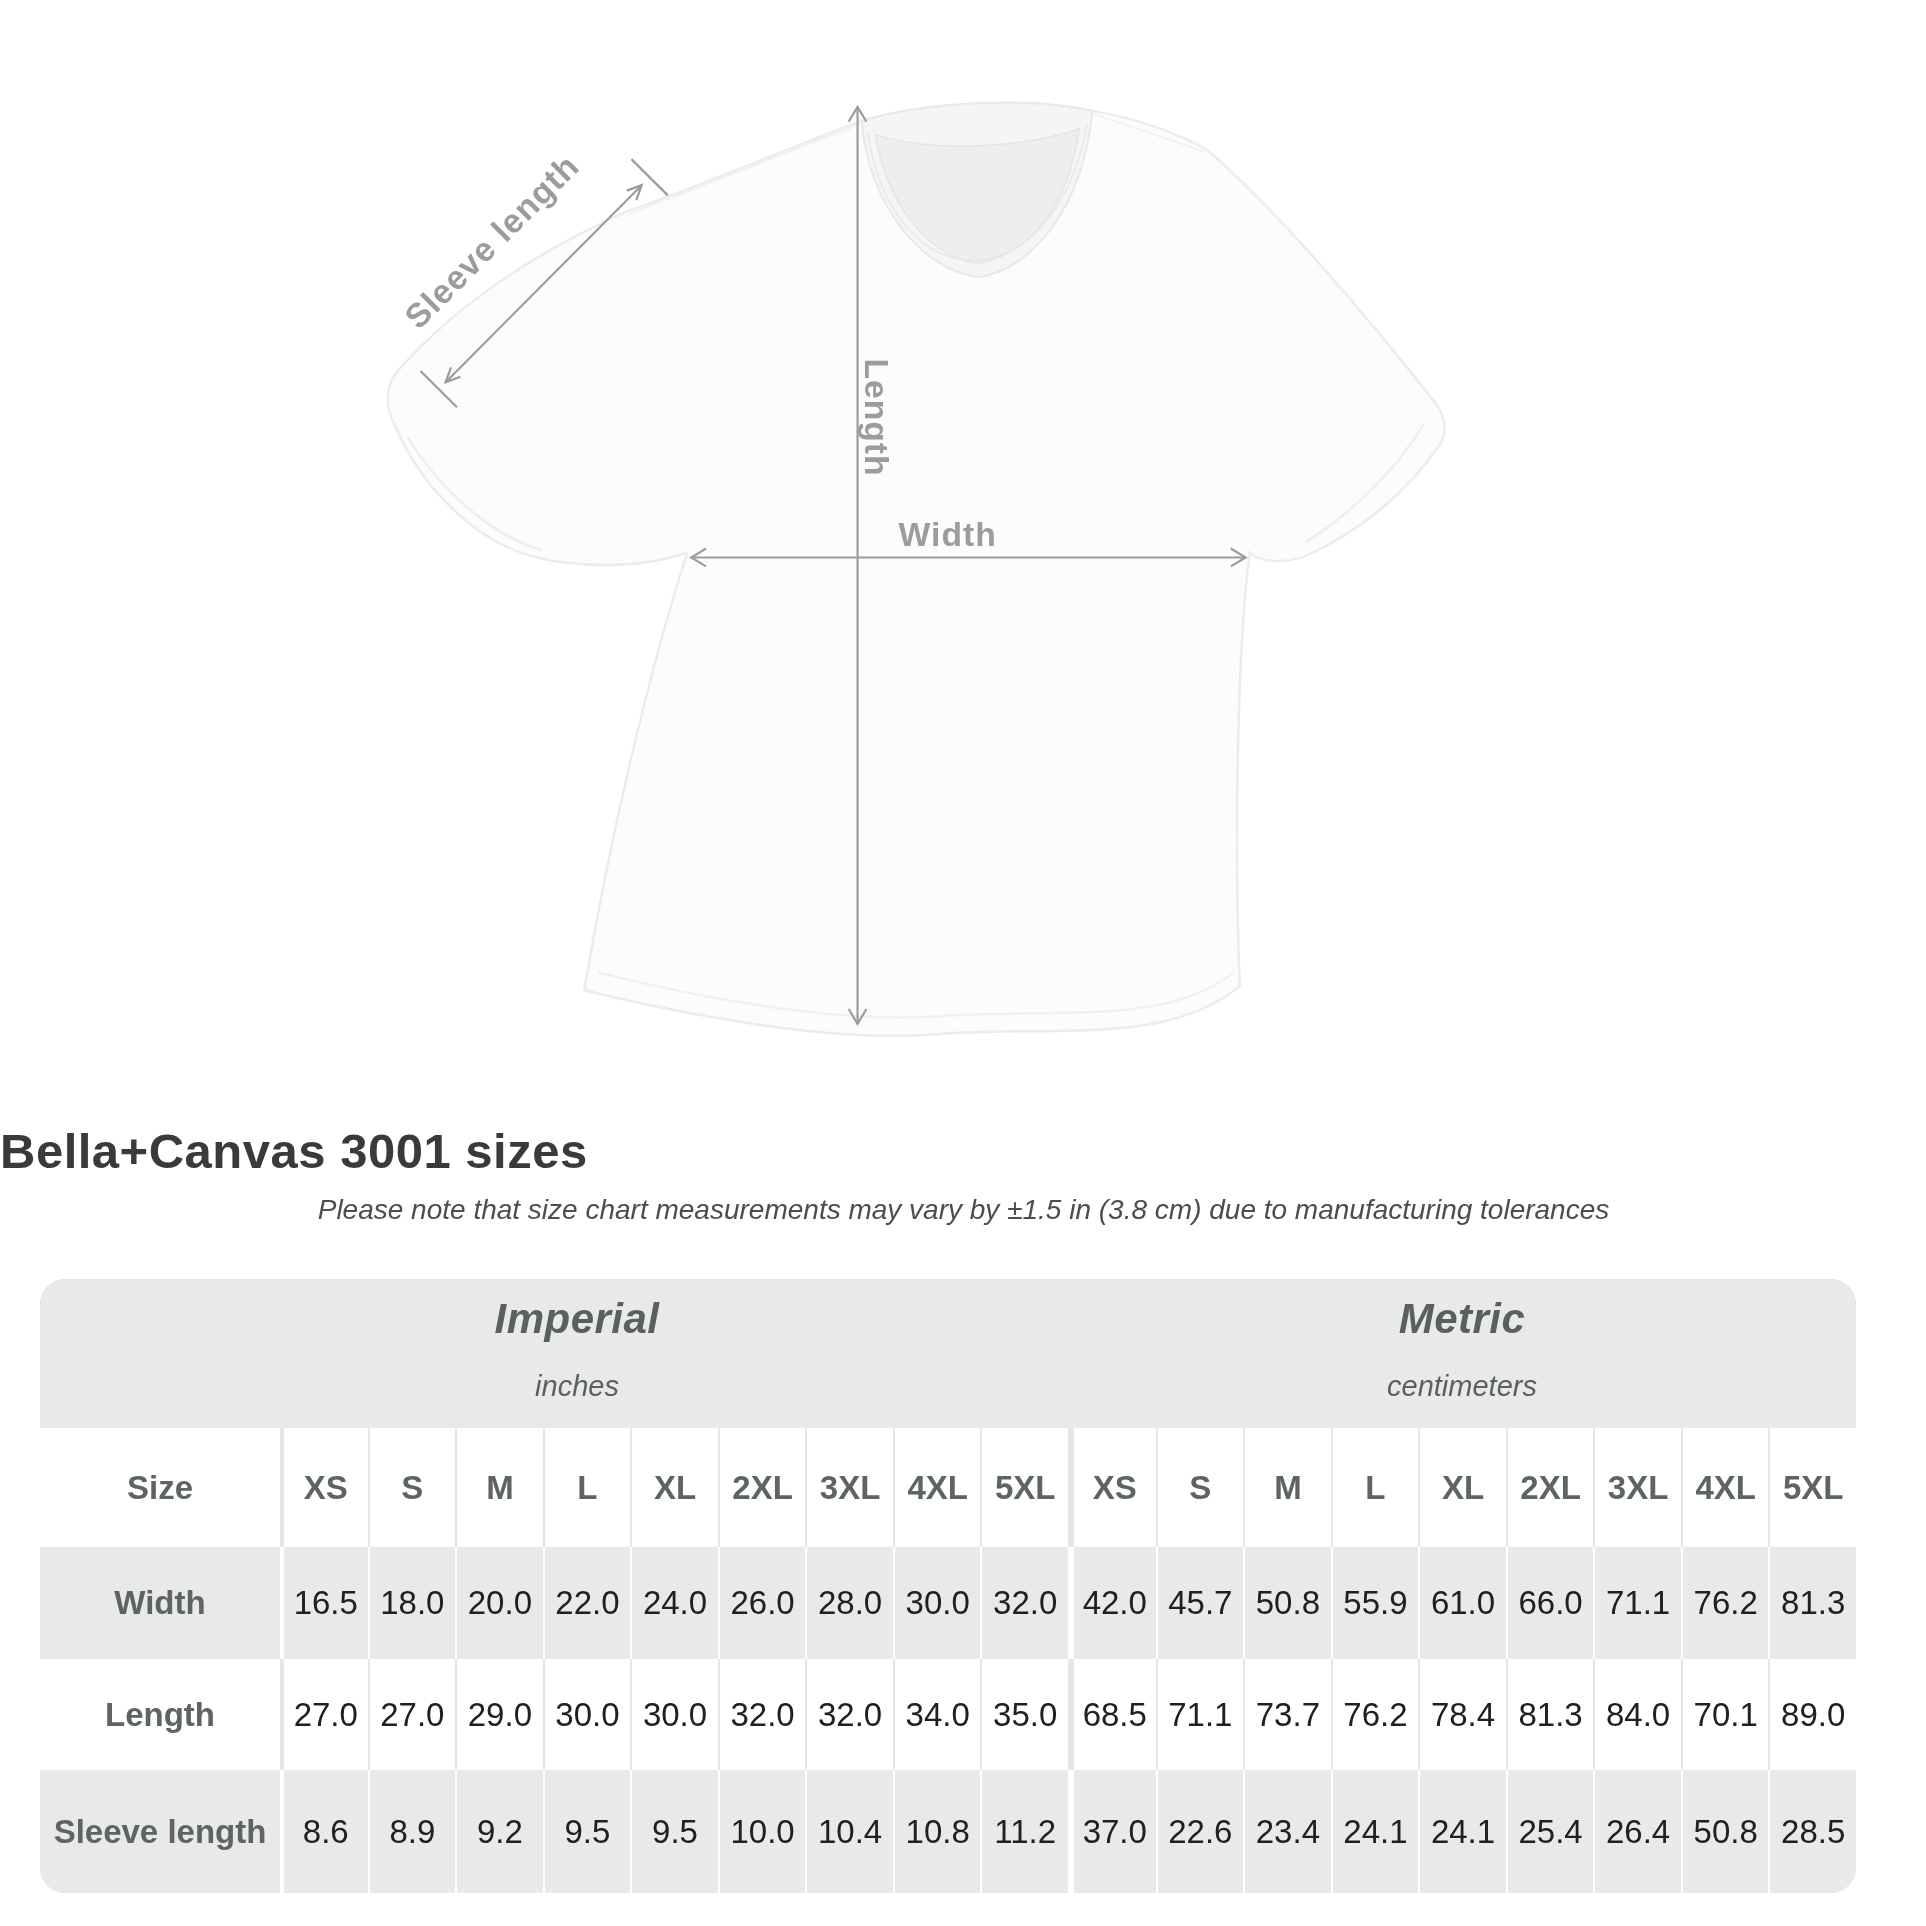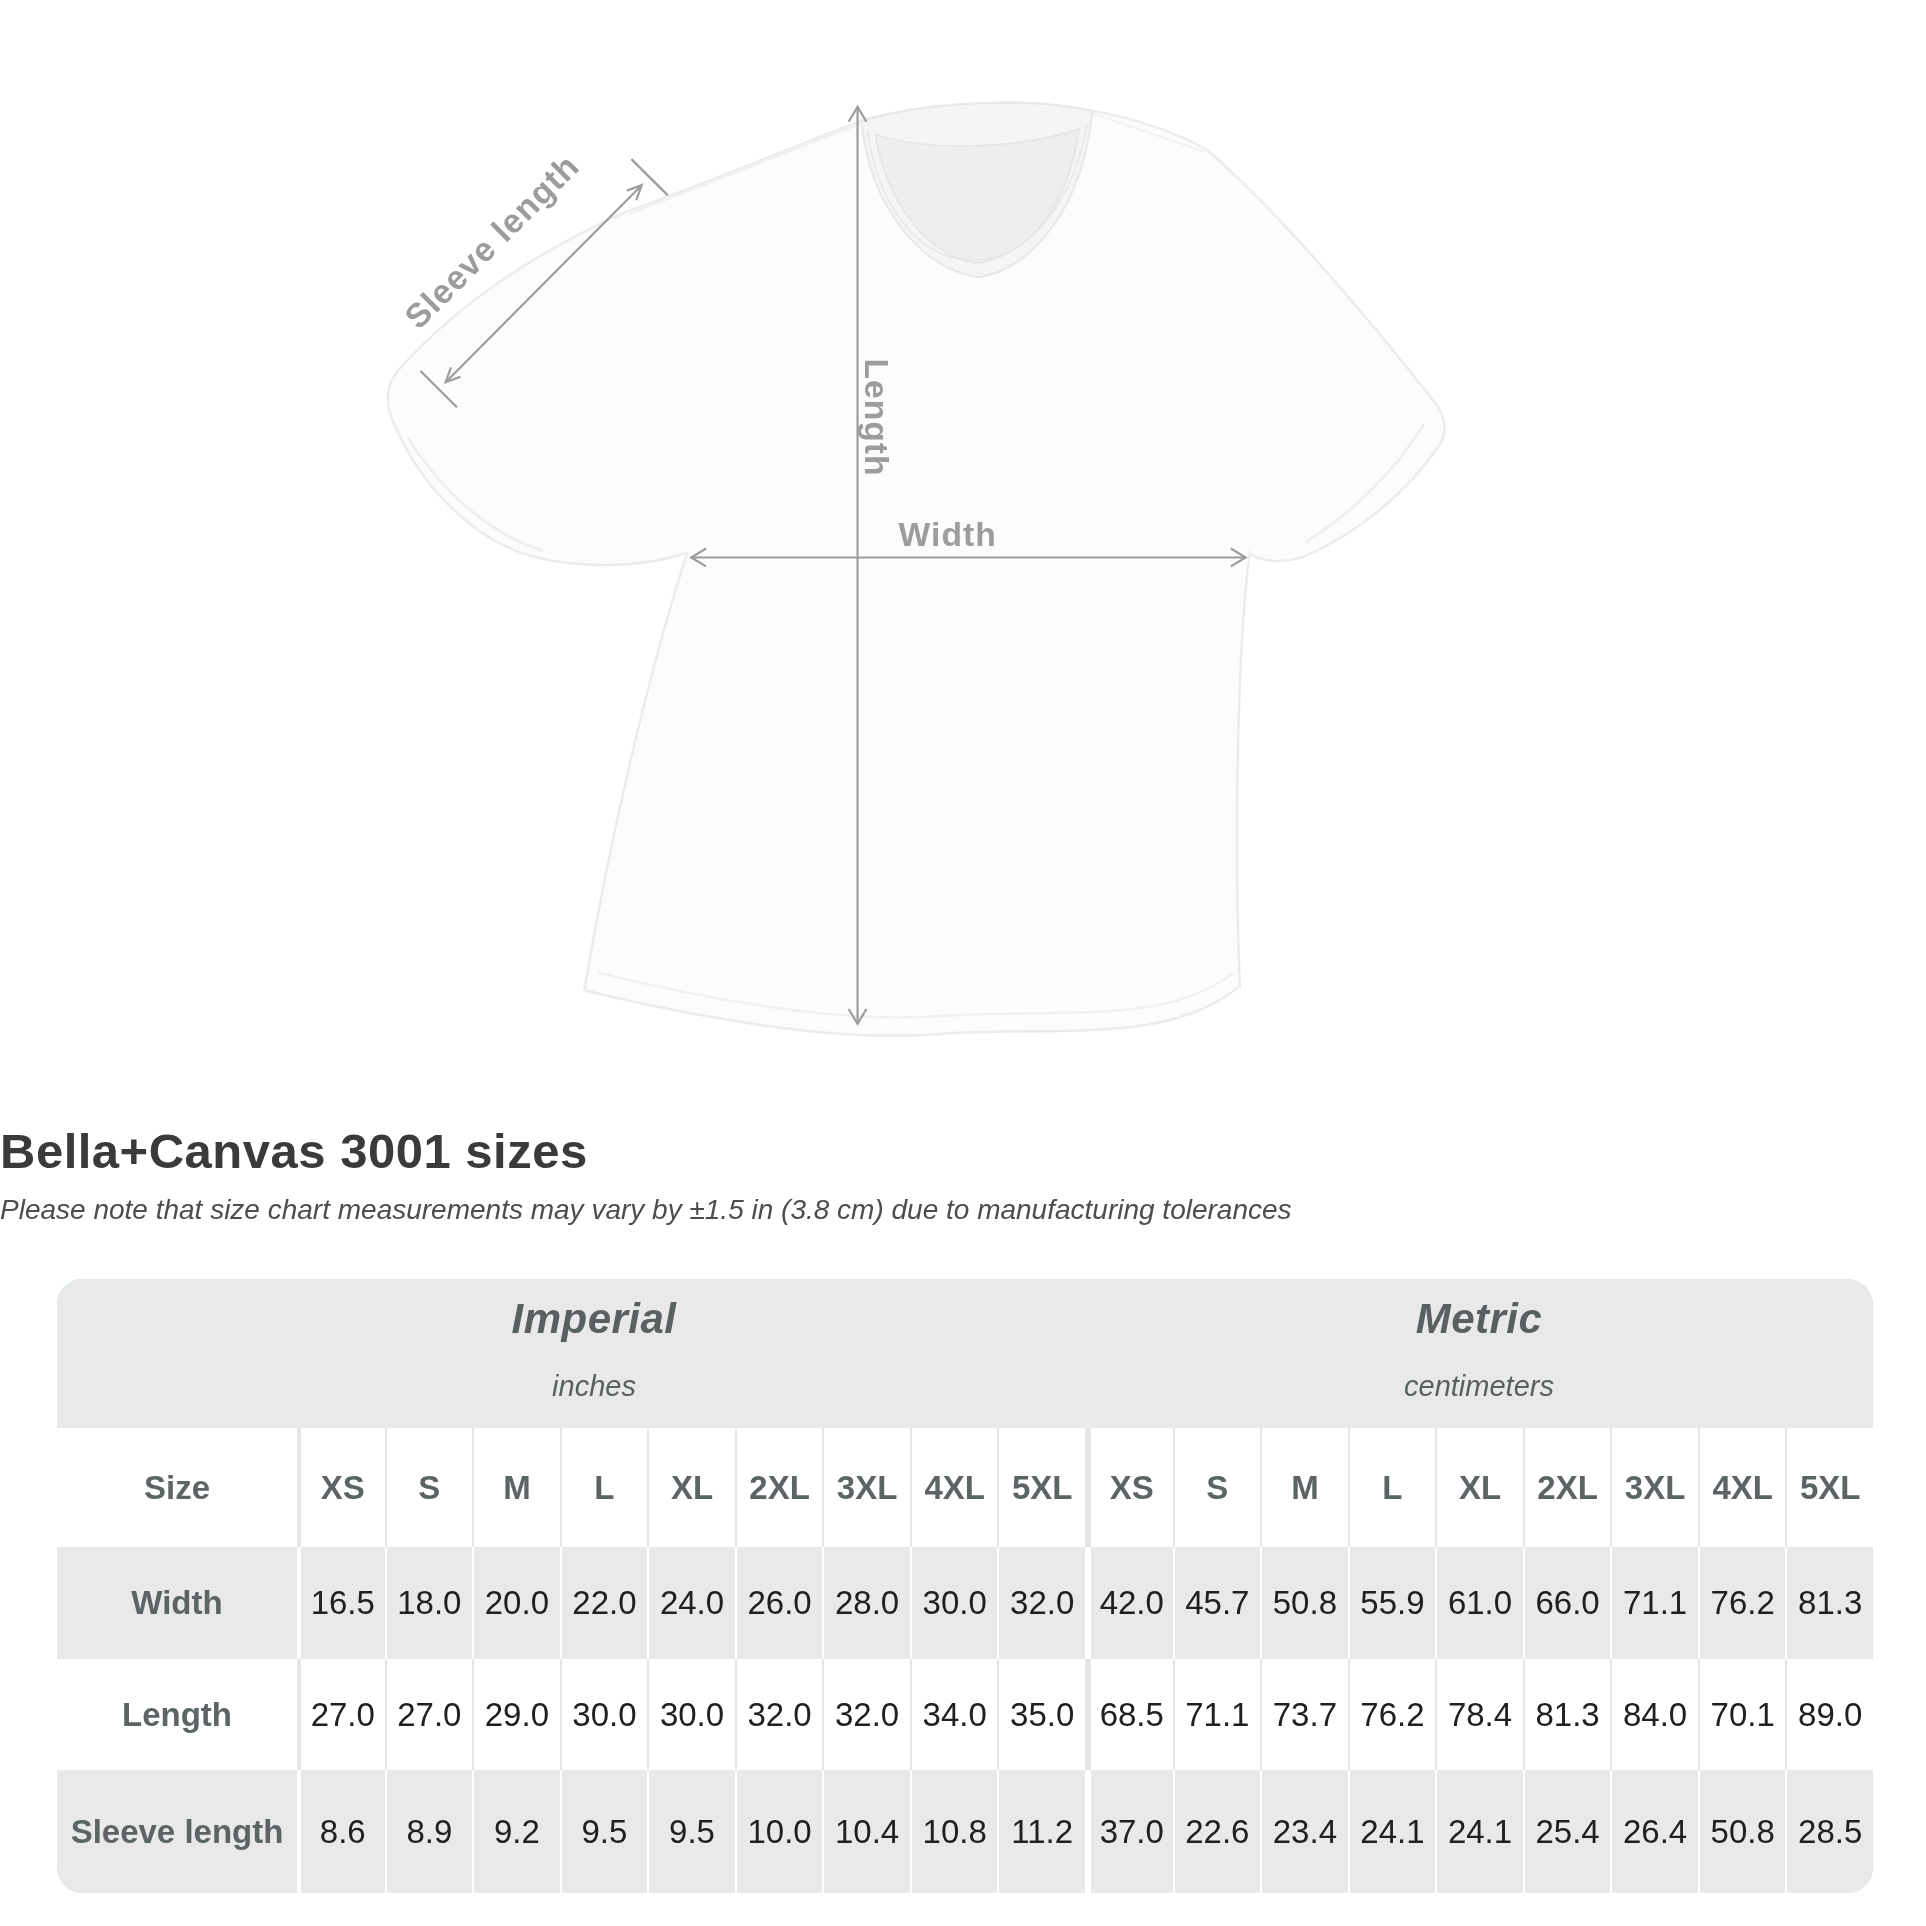--- a/index.html
+++ b/index.html
@@ -7,25 +7,25 @@
   body{width:1927px;height:1927px;position:relative;font-family:"Liberation Sans",sans-serif;overflow:hidden}
   .page{position:absolute;inset:0;background:#ffffff}
 
   
   svg.shirt{position:absolute;left:0;top:0;display:block}
   svg.shirt text{font-family:"Liberation Sans",sans-serif;font-weight:bold;font-size:34px;fill:#9c9c9c;letter-spacing:1px}
 
   
   .title{position:absolute;top:1123px;left:0;width:100%;
          font-size:49px;font-weight:bold;color:#3a3a3a;letter-spacing:0.5px}
-  .subtitle{position:absolute;top:1194px;left:0;width:100%;
+  .subtitle{position:absolute;top:1194px;left:0;width:100%;text-align:center;
             font-size:28px;font-style:italic;color:#4d4d4d}
 
   
-  .size-table{position:absolute;left:57px;top:1279px;width:1816px;
+  .size-table{position:absolute;left:40px;top:1279px;width:1816px;
               border-radius:26px;overflow:hidden;background:#86efac}
   .group-header{position:relative;height:149px;background:#e9e9e9}
   .group{position:absolute;top:16px;transform:translateX(-50%);text-align:center;color:#596062}
   .group.imperial{left:537px}
   .group.metric{left:1422px}
   .group-label{font-size:42px;font-weight:bold;font-style:italic;letter-spacing:0.5px}
   .group-sub{font-size:29px;font-style:italic;margin-top:27px}
 
   .grid{display:grid;grid-template-columns:240px repeat(18,1fr);
         grid-template-rows:119px 112px 111px 123px}

